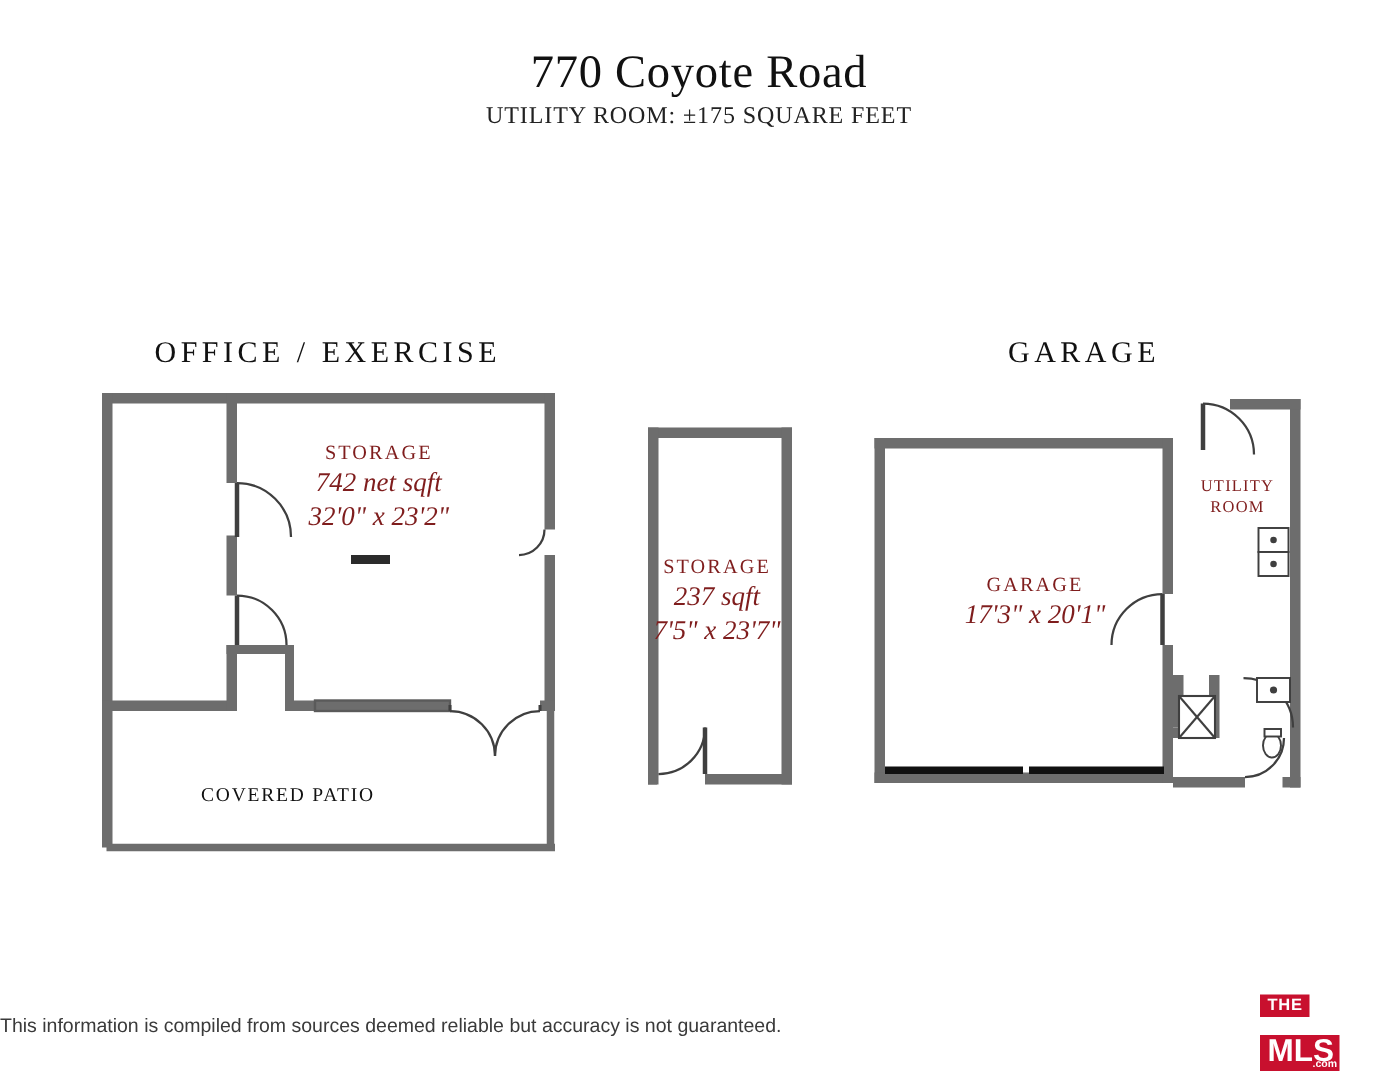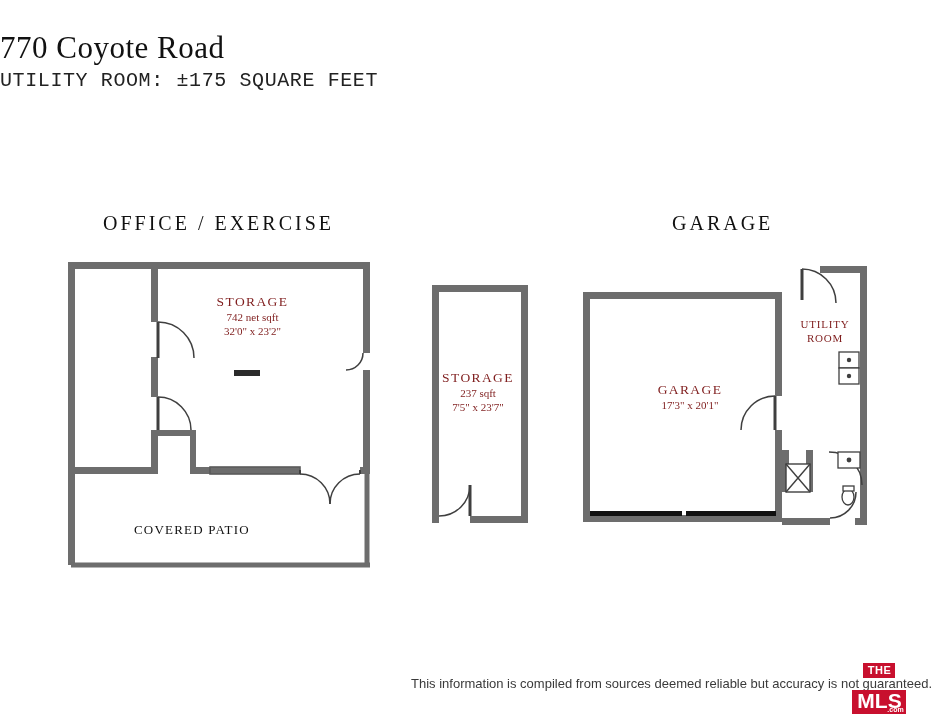--- a/index.html
+++ b/index.html
@@ -15,51 +15,53 @@
     font-family: "Liberation Serif", serif;
     color: #1a1a1a;
   }
 
   
   .header {
     position: absolute;
     top: 30px;
     left: 0;
     width: 932px;
+    text-align: center;
   }
   .title {
     font-family: "Liberation Serif", serif;
     font-size: 31px;
     letter-spacing: 0.5px;
     color: #111;
     margin: 0;
     font-weight: normal;
   }
   .subline {
     font-family: "Liberation Sans", sans-serif;
     font-size: 14.5px;
     letter-spacing: 0.6px;
     color: #222;
     margin-top: 9px;
   }
   .subline2 {
-    font-family: Liberation Mono, monospace;
-    font-size: 20px;
+    font-family: Liberation Serif, serif;
+    font-size: 16px;
     letter-spacing: 0.6px;
     color: #222;
     margin-top: 3px;
   }
 
   
   .section-heading {
     position: absolute;
     font-family: "Liberation Serif", serif;
     font-size: 20px;
     letter-spacing: 3px;
     color: #111;
+    margin-top: 12px;
   }
   #heading-office { left: 103px; top: 212px; }
   #heading-garage { left: 672px; top: 212px; }
 
   
   #plan-stage {
     position: absolute;
     left: 0;
     top: 0;
     width: 932px;
@@ -72,21 +74,22 @@
     text-align: center;
     font-family: "Liberation Serif", serif;
     color: #7f1d1d;
     line-height: 1.28;
   }
   .room-label .name {
     font-size: 13.5px;
     letter-spacing: 1.4px;
   }
   .room-label .sub {
-    font-size: 11px;
+    font-size: 18px;
+    font-style: italic;
   }
   .room-label.small .name { font-size: 11px; letter-spacing: 0.8px; }
 
   #label-storage-office { left: 170px; top: 293px; width: 165px; }
   #label-storage-mid    { left: 408px; top: 369px; width: 140px; }
   #label-garage         { left: 600px; top: 381px; width: 180px; }
   #label-utility        { left: 782px; top: 317px; width: 86px; }
 
   .plan-caption {
     position: absolute;
@@ -96,21 +99,21 @@
     color: #111;
   }
   #caption-patio { left: 134px; top: 522px; }
 
   
   .disclaimer {
     position: absolute;
     left: 0;
     top: 676px;
     width: 932px;
-    text-align: right;
+    text-align: left;
     font-family: "Liberation Sans", sans-serif;
     font-size: 13px;
     color: #3a3a3a;
   }
 
   
   .logo {
     position: absolute;
     right: 14px;
     top: 660px;
@@ -141,21 +144,21 @@
     display: inline-block;
     position: relative;
   }
   .logo-bottom .dotcom {
     font-size: 7px;
     font-weight: bold;
     position: absolute;
     right: 2px;
     bottom: 1px;
   }
-  .logo-row { text-align: center; }
+  .logo-row { text-align: left; }
 </style>
 </head>
 <body>
 
 <div class="header">
   <h1 class="title">770 Coyote Road</h1>
   <div class="subline2">UTILITY ROOM:  ±175 SQUARE FEET</div>
 </div>
 
 <div class="section-heading" id="heading-office">OFFICE / EXERCISE</div>

